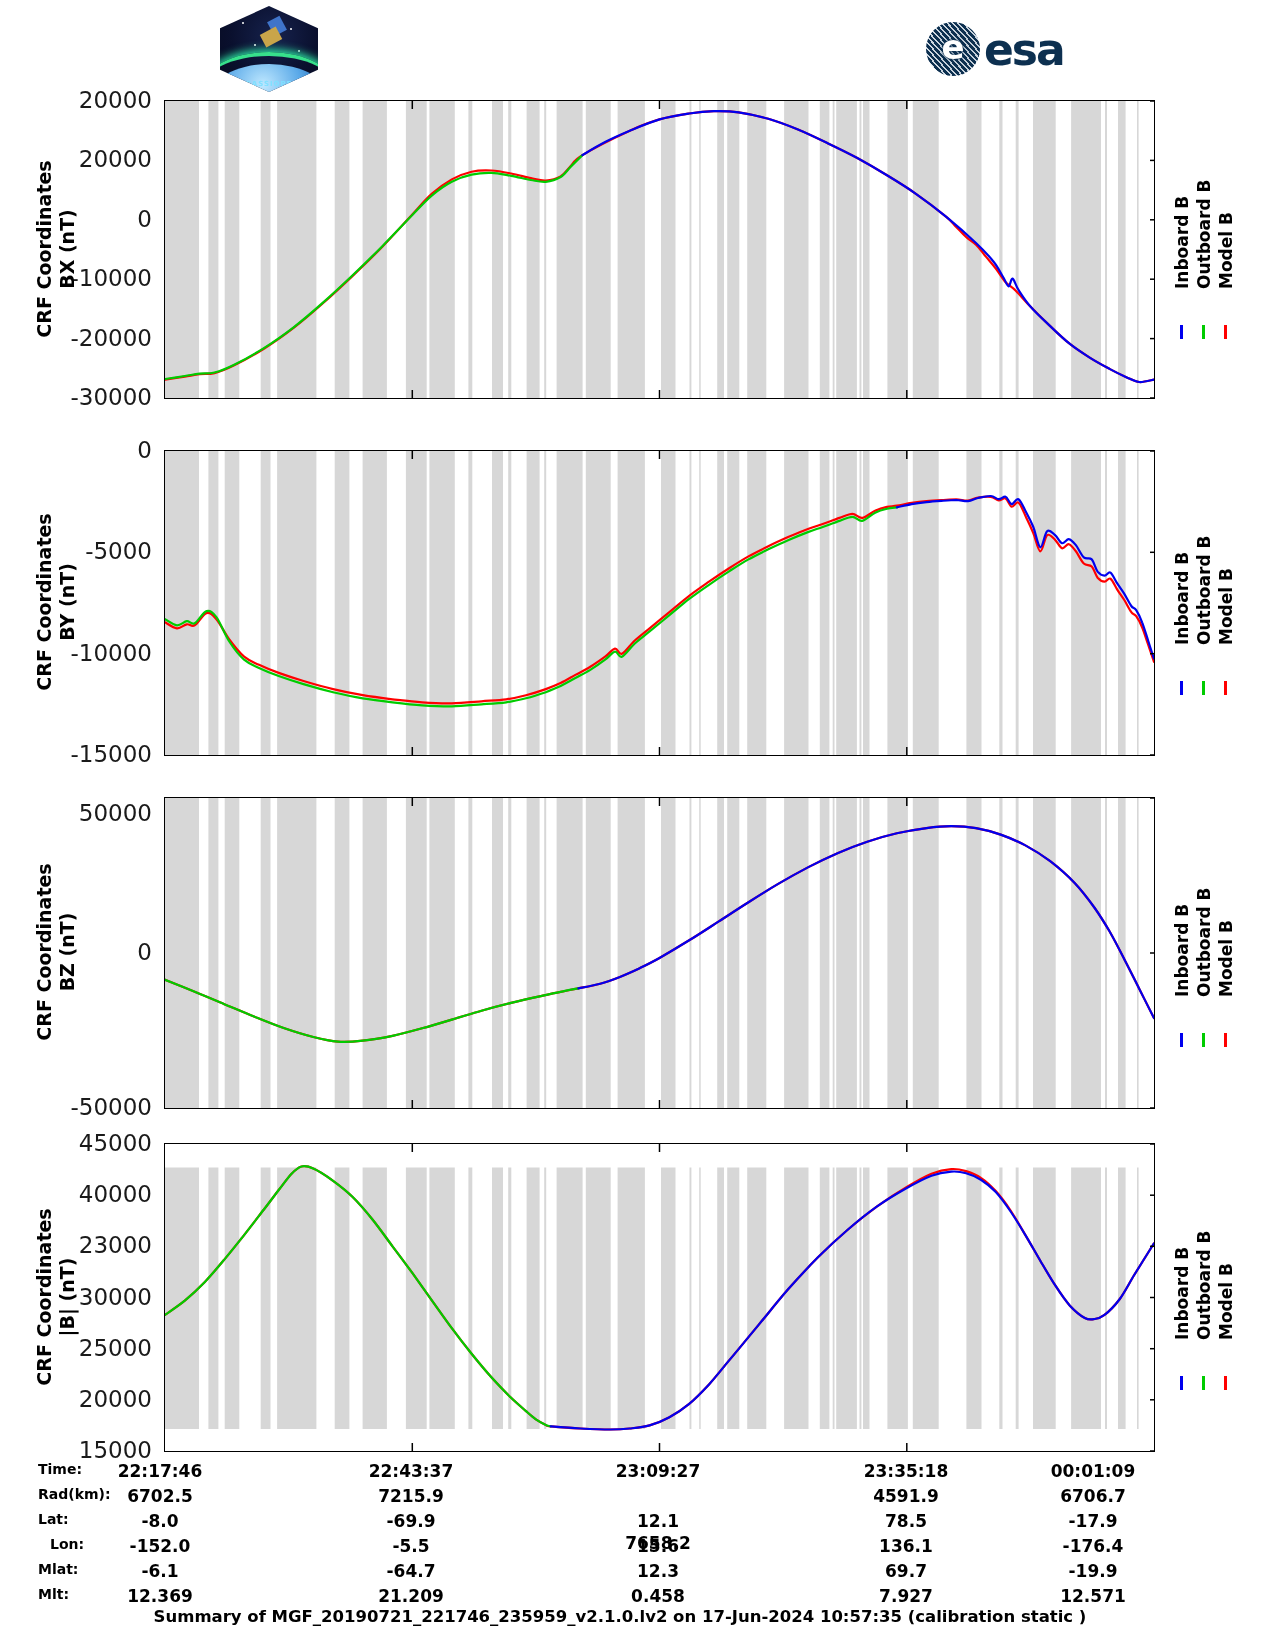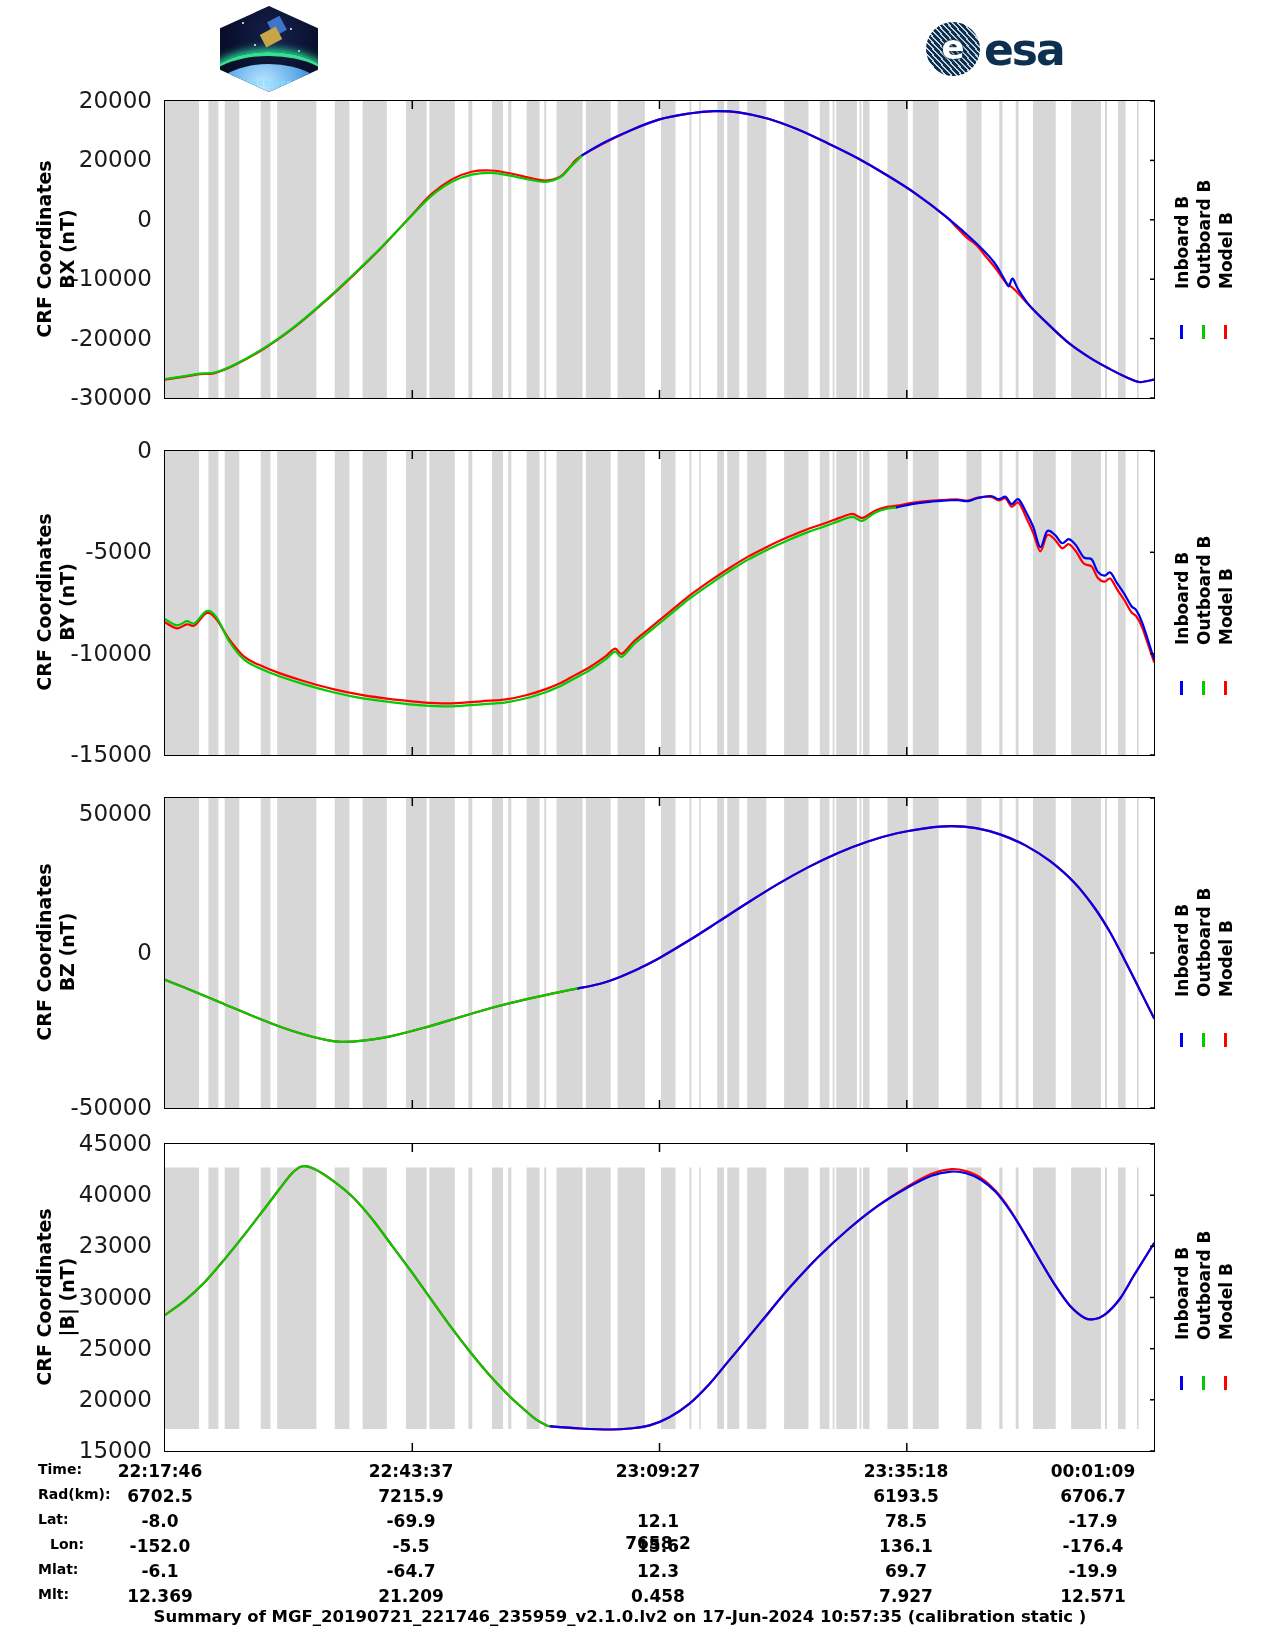--- a/index.html
+++ b/index.html
@@ -381,21 +381,21 @@
     <div class="trow-label" style="top: 1461px;">Time:</div>
     <div class="tval" style="left: 80px; top: 1461px;">22:17:46</div>
     <div class="tval" style="left: 331px; top: 1461px;">22:43:37</div>
     <div class="tval" style="left: 578px; top: 1461px;">23:09:27</div>
     <div class="tval" style="left: 826px; top: 1461px;">23:35:18</div>
     <div class="tval" style="left: 1013px; top: 1461px;">00:01:09</div>
     <div class="trow-label" style="top: 1486px;">Rad(km):</div>
     <div class="tval" style="left: 80px; top: 1486px;">6702.5</div>
     <div class="tval" style="left: 331px; top: 1486px;">7215.9</div>
     <div class="tval" style="left: 578px; top: 1533px;">7658.2</div>
-    <div class="tval" style="left: 826px; top: 1486px;">6193.5</div>
+    <div class="tval" style="left: 826px; top: 1486px;">4591.9</div>
     <div class="tval" style="left: 1013px; top: 1486px;">6706.7</div>
     <div class="trow-label" style="top: 1511px;">Lat:</div>
     <div class="tval" style="left: 80px; top: 1511px;">-8.0</div>
     <div class="tval" style="left: 331px; top: 1511px;">-69.9</div>
     <div class="tval" style="left: 578px; top: 1511px;">12.1</div>
     <div class="tval" style="left: 826px; top: 1511px;">78.5</div>
     <div class="tval" style="left: 1013px; top: 1511px;">-17.9</div>
     <div class="trow-label" style="top: 1536px; margin-left: 12px;">Lon:</div>
     <div class="tval" style="left: 80px; top: 1536px;">-152.0</div>
     <div class="tval" style="left: 331px; top: 1536px;">-5.5</div>

